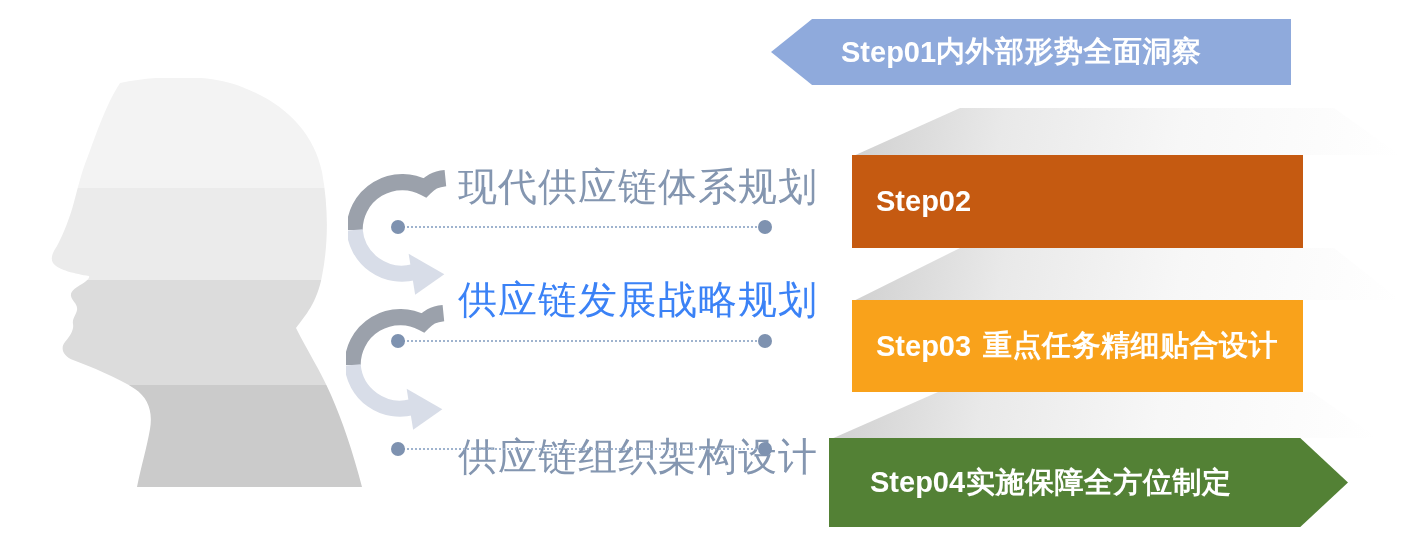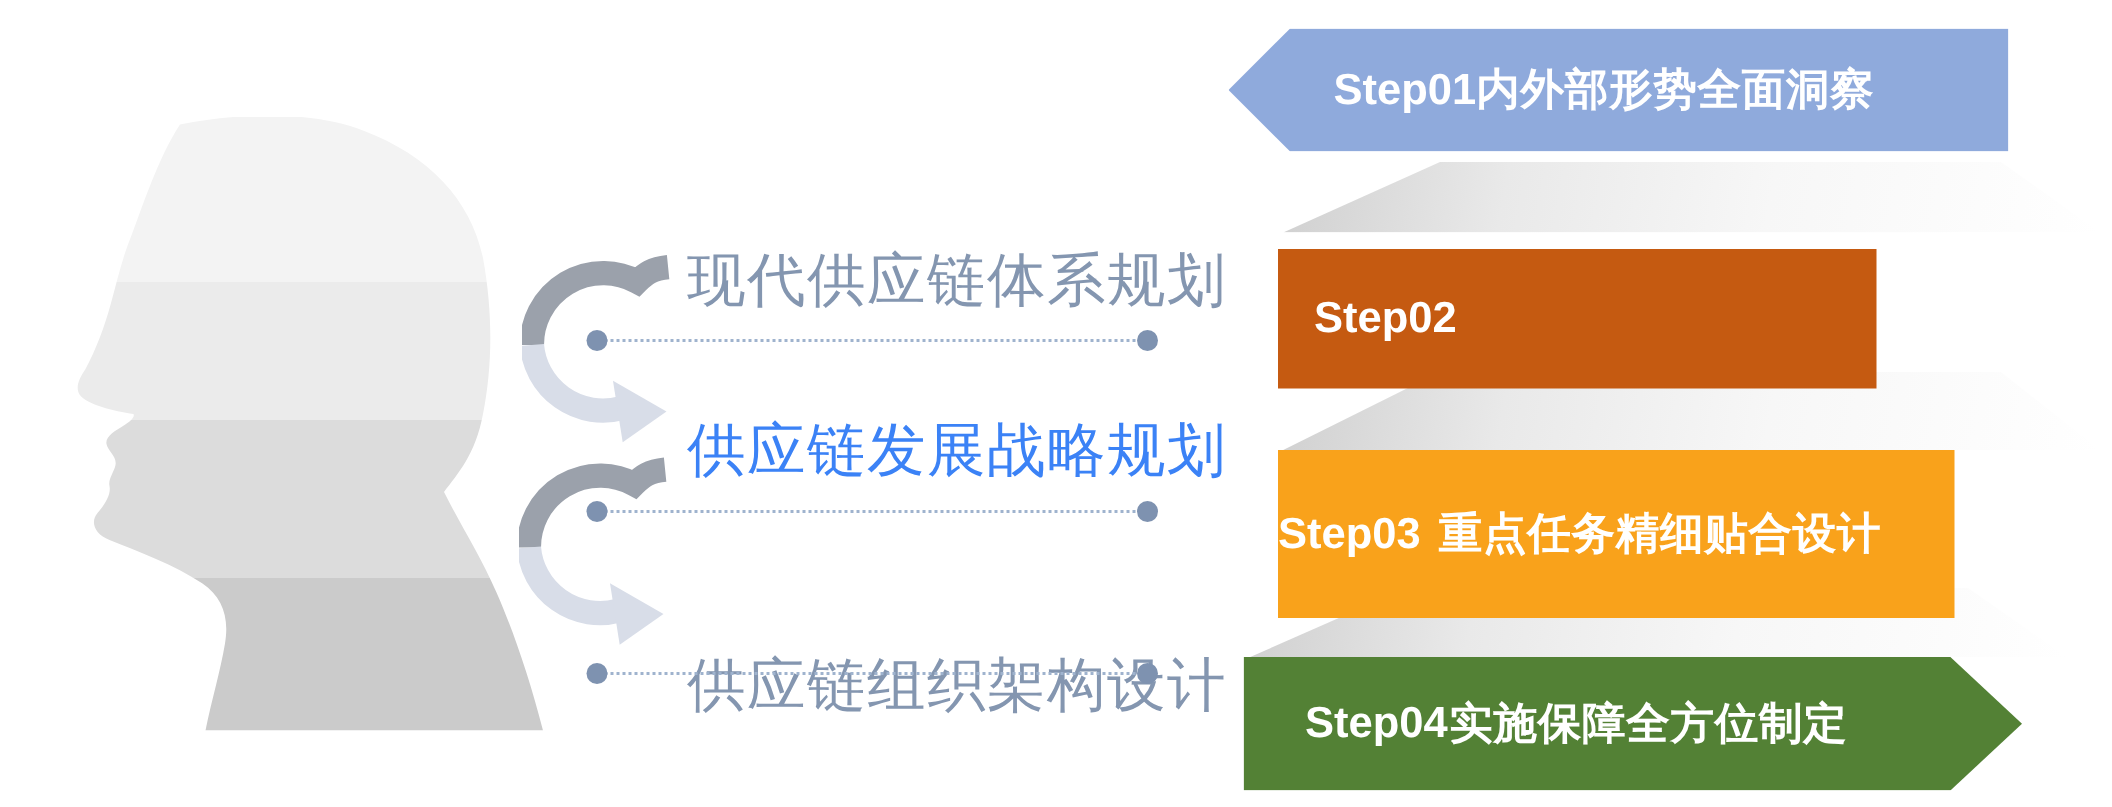--- a/index.html
+++ b/index.html
@@ -42,29 +42,29 @@
   #ribbon-1{left:850px;top:108px;height:47px;}
   #ribbon-2{left:850px;top:248px;height:52px;}
   #ribbon-3{left:828px;top:392px;height:46px;}
   
   .banner{
     position:absolute;display:flex;align-items:center;color:#ffffff;
     font-weight:700;font-size:29px;white-space:nowrap;
   }
   .banner .step-num{font-weight:700;}
   .banner .step-title{font-weight:700;letter-spacing:0.5px;}
-  #banner-0{left:819px;top:19px;width:520px;height:82px;
+  #banner-0{left:771px;top:19px;width:520px;height:66px;
     clip-path:polygon(0% 50%,7.9% 0%,100% 0%,100% 100%,7.9% 100%);
     padding-left:70px;box-sizing:border-box;}
   #banner-0 .step-title{}
-  #banner-1{left:852px;top:155px;width:399px;height:93px;
-    padding-left:24px;box-sizing:border-box;margin-top:11px;}
+  #banner-1{left:852px;top:155px;width:451px;height:93px;
+    padding-left:24px;box-sizing:border-box;}
   #banner-1 .step-title{margin-left:18px;}
-  #banner-2{left:852px;top:300px;width:451px;height:112px;
-    box-sizing:border-box;}
+  #banner-2{left:852px;top:300px;width:451px;height:92px;
+    padding-left:24px;box-sizing:border-box;}
   #banner-2 .step-title{margin-left:12px;}
   #banner-3{left:829px;top:438px;width:519px;height:89px;
     clip-path:polygon(0% 0%,90.8% 0%,100% 50%,90.8% 100%,0% 100%);
     padding-left:41px;box-sizing:border-box;}
   #banner-3 .step-title{margin-left:1px;}
 </style>
 </head>
 <body>
 
 <div id="stage">

